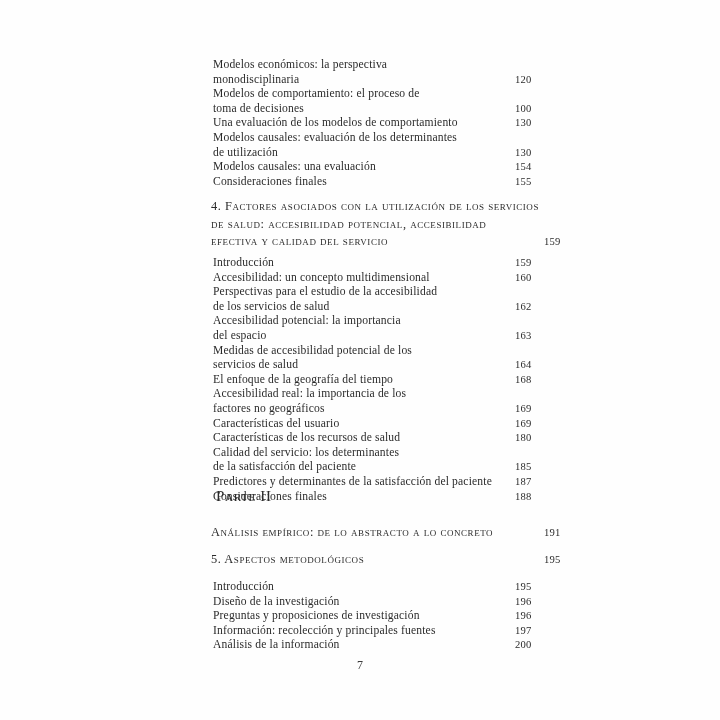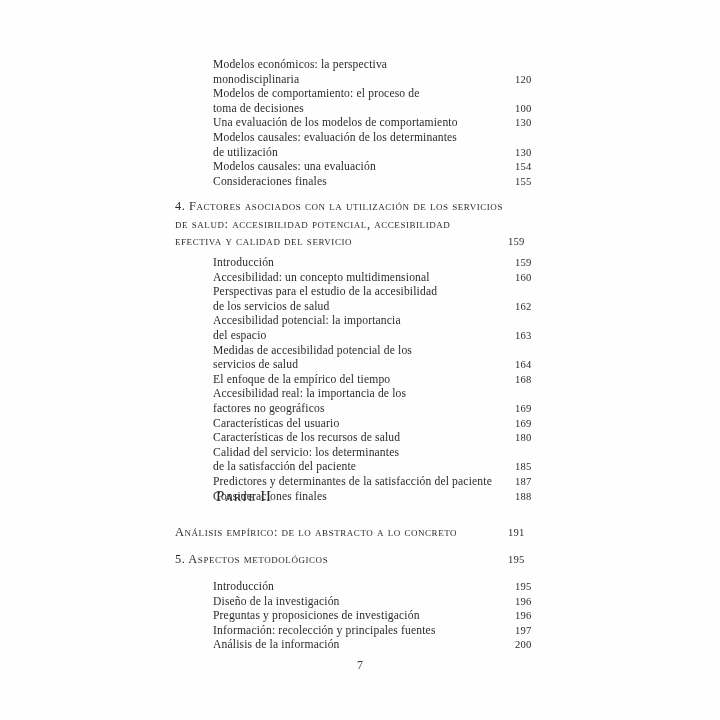--- a/index.html
+++ b/index.html
@@ -63,20 +63,21 @@
     width: 375px;
   }
   .head-row {
     position: relative;
     height: 17.6px;
     line-height: 17.6px;
     font-size: 12.4px;
     font-variant: small-caps;
     letter-spacing: 0.55px;
     white-space: nowrap;
+    margin-left: 36px;
   }
   .head-row .pg {
     position: absolute;
     left: 333px;
     top: 0;
     font-size: 10.6px;
     font-variant: normal;
     letter-spacing: 0.2px;
   }
   .part-row {
@@ -191,21 +192,21 @@
 
     <div class="toc-row ital">
       <span class="title">Medidas de accesibilidad potencial de los</span>
     </div>
     <div class="toc-row ital">
       <span class="title">servicios de salud</span>
       <span class="pg">164</span>
     </div>
 
     <div class="toc-row ital">
-      <span class="title">El enfoque de la empírico del tiempo</span>
+      <span class="title">El enfoque de la geografía del tiempo</span>
       <span class="pg">168</span>
     </div>
 
     <div class="toc-row">
       <span class="title">Accesibilidad real: la importancia de los</span>
     </div>
     <div class="toc-row">
       <span class="title">factores no geográficos</span>
       <span class="pg">169</span>
     </div>

